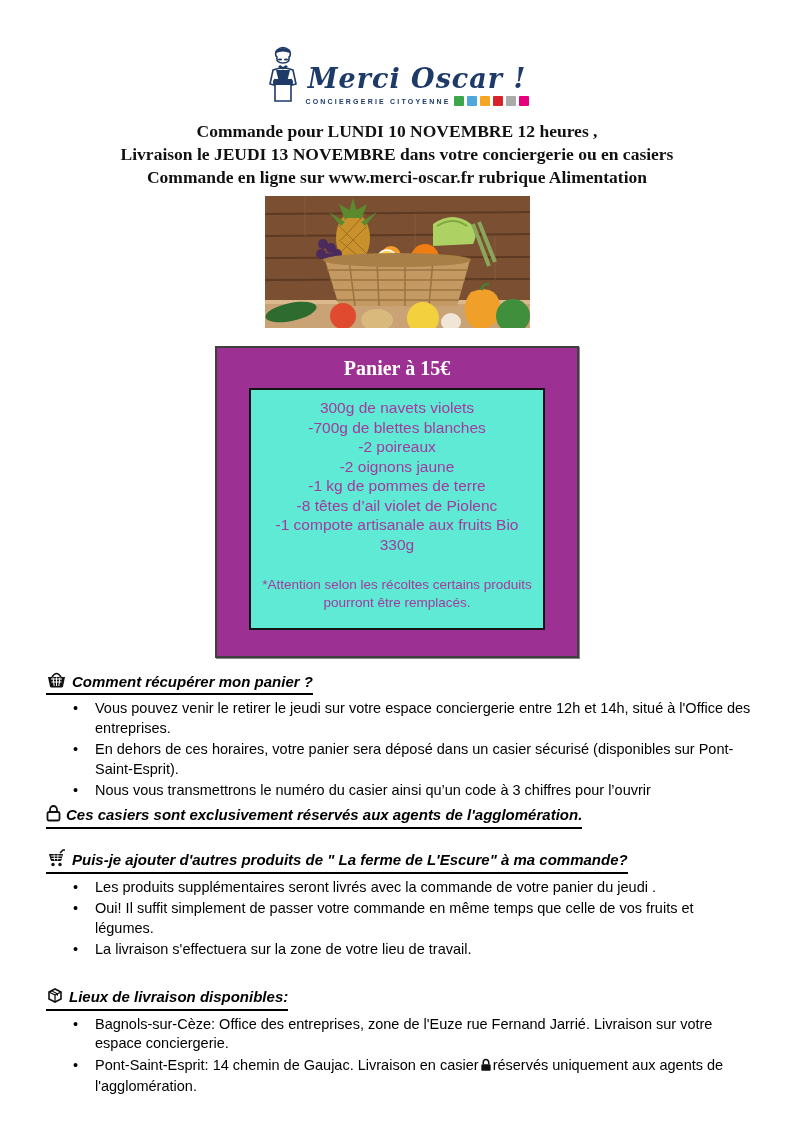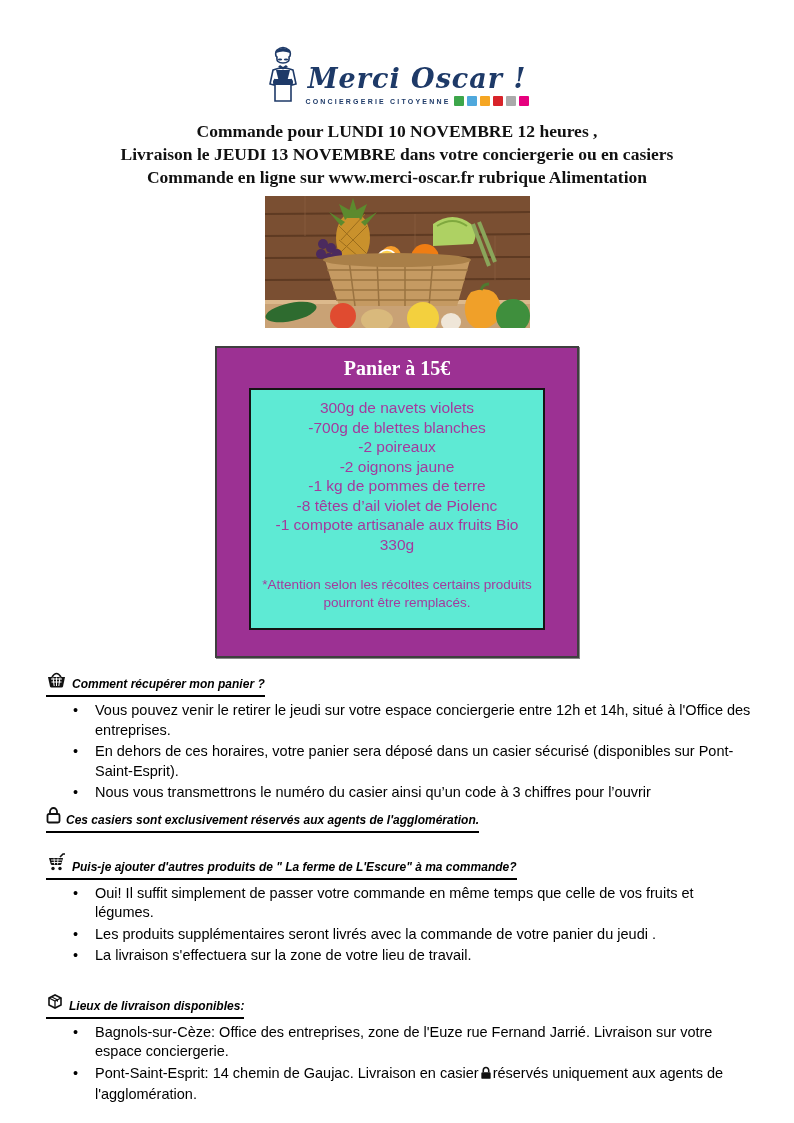--- a/index.html
+++ b/index.html
@@ -28,22 +28,22 @@
               padding-bottom:26px;box-shadow:1px 1px 0 #888;}
   .panier-title{text-align:center;color:#fff;font-family:Liberation Serif, serif;
                 font-weight:bold;font-size:20px;margin:9px 0 8px;}
   .panier-inner{width:272px;margin:0 auto;background:#5eead4;border:2px solid #141414;
                 padding:8px 10px 16px;min-height:212px;}
   .panier-item{text-align:center;color:#A43A9D;font-size:15.5px;line-height:19.5px;}
   .panier-note{color:#A43A9D;font-size:13.5px;line-height:18px;margin-top:22px;text-align:center;}
 
   
   .sections{margin:13px 40px 0 46px;}
-  .sec-header{display:inline-flex;align-items:flex-end;gap:5px;border-bottom:2px solid #000;
-              font-weight:bold;font-style:italic;font-size:12px;line-height:19px;padding-bottom:1px;}
+  .sec-header{display:inline-flex;align-items:center;gap:5px;border-bottom:2px solid #000;
+              font-weight:bold;font-style:italic;font-size:15px;line-height:19px;padding-bottom:1px;}
   .sec-header .ic{flex:0 0 auto;}
   ul.bullets{list-style:none;margin:4px 0 0;padding:0;}
   ul.bullets li{position:relative;padding-left:49px;font-size:14.5px;line-height:19.5px;margin:0 0 2px;}
   ul.bullets li::before{content:"\2022";position:absolute;left:27px;top:0;font-size:14.5px;}
   .mt-cas{margin-top:3px;}
   .mt-sec2{margin-top:20px;display:block;}
   .mt-sec3{margin-top:24px;display:block;}
   .inline-ic{display:inline-block;vertical-align:-2px;margin:0 1px;}
 </style>
 </head>
@@ -233,22 +233,22 @@
               <line x1="8" y1="5.5" x2="8.6" y2="11.5"></line>
               <line x1="12" y1="5.5" x2="11.6" y2="11.5"></line>
             </g>
           <circle cx="7" cy="15.5" r="1.7" fill="#111"></circle>
             <circle cx="14" cy="15.5" r="1.7" fill="#111"></circle>
         </svg>
       </span>
       <span>Puis-je ajouter d'autres produits de " La ferme de L'Escure" à ma commande?</span>
     </span>
     <ul class="bullets">
+      <li>Les produits supplémentaires seront livrés avec la commande de votre panier du jeudi .</li>
       <li>Oui! Il suffit simplement de passer votre commande en même temps que celle de vos fruits et légumes.</li>
-      <li>Les produits supplémentaires seront livrés avec la commande de votre panier du jeudi .</li>
       <li>La livraison s'effectuera sur la zone de votre lieu de travail.</li>
     </ul>
 
     <span class="sec-header mt-sec3" style="display:inline-flex;">
       <span class="ic">
         <svg width="18" height="18" viewBox="0 0 18 18">
           <path d="M3 6 L9 3 L15 6 L15 13 L9 16 L3 13 Z" fill="none" stroke="#111" stroke-width="1.6"></path>
           <path d="M3 6 L9 9 L15 6 M9 9 V16" fill="none" stroke="#111" stroke-width="1.3"></path>
           <path d="M6 4.5 L12 7.5 V10 L10.5 9 V7.9 L4.8 5.1z" fill="#111"></path>
         </svg>

